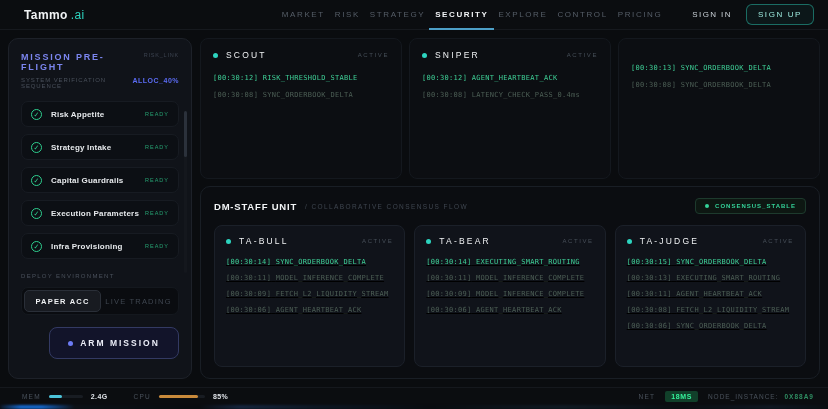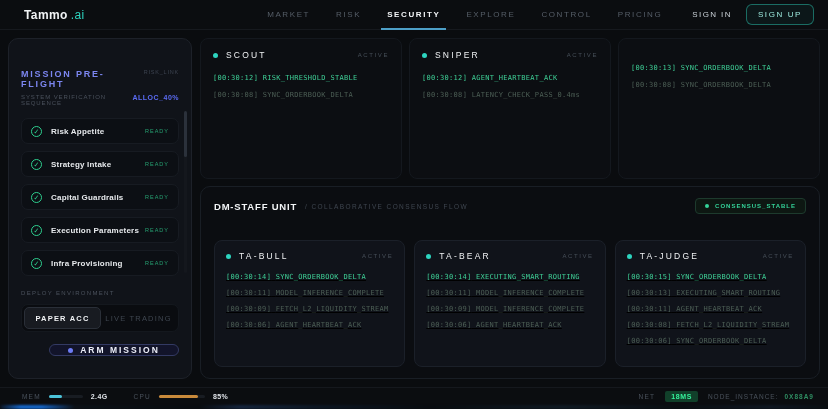--- a/index.html
+++ b/index.html
@@ -5,36 +5,36 @@
   * { margin:0; padding:0; box-sizing:border-box; }
   html,body { width:828px; height:409px; background:#07080a; overflow:hidden;
     font-family:"Liberation Sans", sans-serif; }
   .app { position:relative; width:828px; height:409px; background:#0a0c0f; display:flex; flex-direction:column; }
 
   
   .topnav { height:30px; flex:0 0 30px; background:#0b0d10; border-bottom:1px solid #16191e;
     display:flex; align-items:center; padding:0 14px 0 24px; }
   .logo { font-size:12px; font-weight:bold; color:#f1f3f5; letter-spacing:.4px; }
   .logo .suffix { color:#2dd4bf; font-weight:normal; margin-left:3px; }
-  .nav-items { display:flex; align-items:center; gap:26px; margin-left:auto; }
+  .nav-items { display:flex; align-items:center; gap:10px; margin-left:auto; }
   .nav-item { font-size:8px; letter-spacing:1.6px; color:#565e68; cursor:pointer; position:relative;
     height:30px; display:flex; align-items:center; }
   .nav-item.active { color:#f2f4f6; font-weight:bold; }
   .nav-item.active::after { content:""; position:absolute; left:-6px; right:-6px; bottom:0; height:2px; background:#4d9fc7; }
   .auth { display:flex; align-items:center; gap:14px; margin-left:30px; }
   .signin { font-size:8px; letter-spacing:1.4px; color:#c9d0d6; cursor:pointer; }
   .signup { font-size:8px; letter-spacing:1.6px; color:#9be8dc; border:1px solid rgba(45,212,191,.45);
     background:rgba(45,212,191,.05); border-radius:6px; padding:5px 11px; cursor:pointer; }
 
   
   .workspace { flex:1; display:flex; gap:8px; padding:8px; min-height:0; }
 
   
   .sidebar { position:relative; width:184px; flex:0 0 184px; background:#101319; border:1px solid #1d2129;
-    border-radius:10px; padding:30px 12px; display:flex; flex-direction:column; }
+    border-radius:10px; padding:13px 12px; display:flex; flex-direction:column; }
   .sb-head { display:flex; justify-content:space-between; align-items:flex-start; }
   .sb-title { font-size:9px; font-weight:bold; letter-spacing:1.8px; color:#7c86f0; }
   .sb-risklink { font-size:5.5px; letter-spacing:.8px; color:#3c4350; }
   .sb-sub { display:flex; justify-content:space-between; margin-top:5px; margin-bottom:12px; }
   .sb-subtitle { font-size:6px; letter-spacing:.9px; color:#4a515c; }
   .sb-alloc { font-size:7px; font-weight:bold; letter-spacing:.5px; color:#5b6cf5; }
   .check-list { display:flex; flex-direction:column; gap:7px; }
   .check-row { height:26px; background:#0c0f14; border:1px solid #171b22; border-radius:7px;
     display:flex; align-items:center; padding:0 9px; }
   .check-icon { width:11px; height:11px; border:1px solid #2ecf8f; border-radius:50%; color:#2ecf8f;
@@ -68,21 +68,21 @@
   
   .staff-panel { flex:1; background:#0b0d11; border:1px solid #191e25; border-radius:10px;
     padding:11px 13px; display:flex; flex-direction:column; min-height:0; }
   .staff-head { display:flex; align-items:center; }
   .staff-title { font-size:9.5px; font-weight:bold; letter-spacing:.8px; color:#f2f4f6; }
   .staff-subtitle { font-size:6.5px; letter-spacing:1.4px; color:#3f4650; margin-left:8px; }
   .consensus-badge { margin-left:auto; display:flex; align-items:center; gap:6px; border:1px solid #1d3a2d;
     background:#0d1712; border-radius:4px; padding:4px 9px; }
   .consensus-dot { width:4px; height:4px; border-radius:50%; background:#34d399; }
   .consensus-label { font-size:6px; letter-spacing:1px; color:#34d399; font-weight:bold; }
-  .staff-row { flex:1; display:flex; gap:9px; margin-top:26px; min-height:0; }
+  .staff-row { flex:1; display:flex; gap:9px; margin-top:11px; min-height:0; }
   .staff-card { flex:1; background:#10131a; border:1px solid #1b2029; border-radius:8px; padding:10px 11px; }
   .staff-card .logs { margin-top:12px; gap:8px;text-decoration:underline; }
 
   
   .statusbar { flex:0 0 18px; background:#0b0d10; border-top:1px solid #15181d;
     display:flex; align-items:center; padding:0 14px 0 22px; }
   .stat-label { font-size:6.5px; letter-spacing:1.2px; color:#4a525c; }
   .meter { height:3px; border-radius:2px; background:#181c22; margin:0 8px; position:relative; }
   .meter-mem { width:34px; } .meter-cpu { width:46px; }
   .meter-fill { position:absolute; left:0; top:0; bottom:0; border-radius:2px; }
@@ -102,20 +102,21 @@
 </head>
 <body>
 
 <div class="app">
 
   <div class="topnav">
     <div class="logo"><span>Tammo</span><span class="suffix">.ai</span></div>
     <div class="nav-items">
       <div class="nav-item">MARKET</div>
       <div class="nav-item">RISK</div>
+      <div class="nav-item">STRATEGY</div>
       <div class="nav-item active">SECURITY</div>
       <div class="nav-item">EXPLORE</div>
       <div class="nav-item">CONTROL</div>
       <div class="nav-item">PRICING</div>
     </div>
     <div class="auth">
       <div class="signin">SIGN IN</div>
       <div class="signup">SIGN UP</div>
     </div>
   </div>

